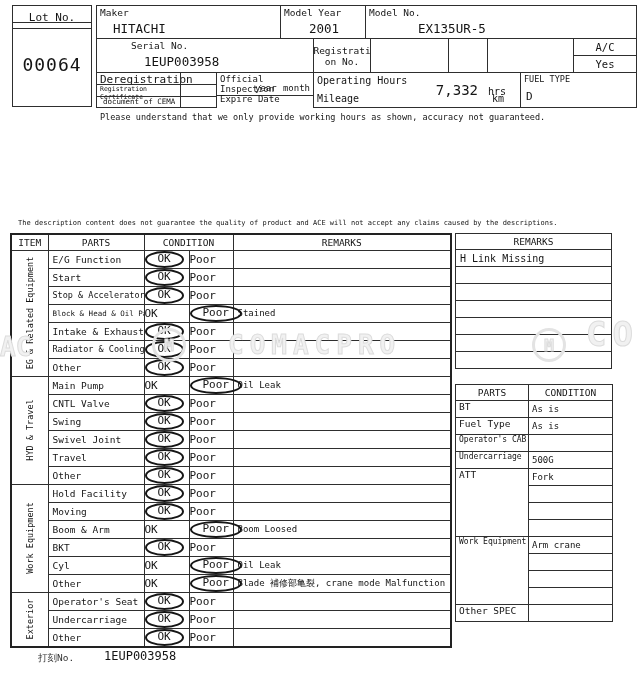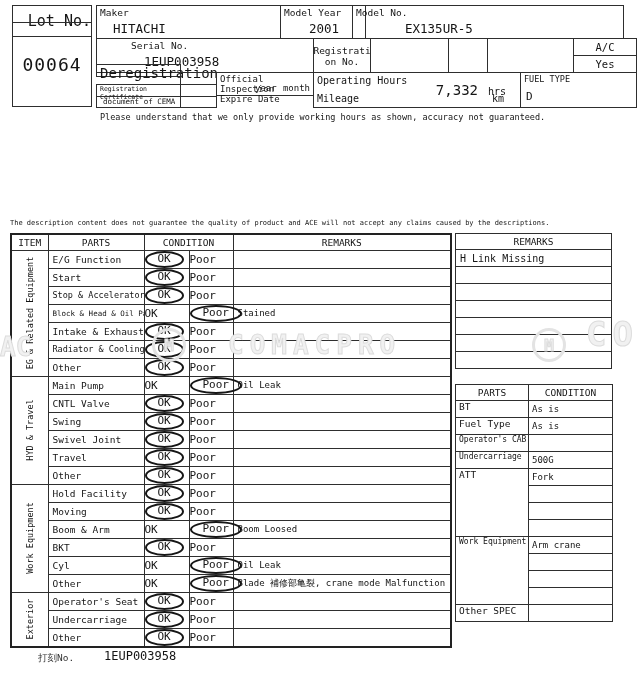--- a/index.html
+++ b/index.html
@@ -9,26 +9,26 @@
     color:#141414; overflow:hidden;
   }
   .cell { position:absolute; border:1px solid #2e2e2e; box-sizing:border-box; background:transparent; }
   .lbl { display:block; font-size:9.5px; padding:1px 0 0 3px; line-height:11px; white-space:nowrap; }
   .val { font-size:12.5px; white-space:nowrap; }
   .center { display:flex; align-items:center; justify-content:center; text-align:center; }
   .preline { white-space:pre-line; }
   .abs { position:absolute; white-space:nowrap; }
 
   
-  .lot-label { left:12px; top:5px; width:80px; height:32px; font-size:15px;justify-content:flex-end; }
+  .lot-label { left:12px; top:5px; width:80px; height:24px; font-size:11px; }
   .lot-value { left:12px; top:22px; width:80px; height:85px; font-size:18px; letter-spacing:1px; }
 
   
   .note1 { left:100px; top:112px; font-size:8.5px; }
-  .note2 { left:10px; top:219px; font-size:7px; }
+  .note2 { left:18px; top:219px; font-size:7px; }
 
   
   table { border-collapse:collapse; table-layout:fixed; position:absolute; background:transparent; }
   #main-table { left:10px; top:233px; width:440px; border:2px solid #222; }
   #remarks-table { left:455px; top:233px; width:157px; border:1.5px solid #222; }
   #spec-table { left:455px; top:384px; width:157px; border:1.5px solid #222; }
   th, td { border:1px solid #2e2e2e; padding:0; font-weight:normal; }
   thead tr { height:16px; }
   tbody tr { height:17px; }
   th { font-size:9.5px; text-align:center; }
@@ -73,21 +73,21 @@
   </div>
 
   <div class="cell" style="left:96px;top:5px;width:185px;height:34px;">
     <span class="lbl">Maker</span>
     <span class="val" style="margin-left:16px;">HITACHI</span>
   </div>
   <div class="cell" style="left:280px;top:5px;width:86px;height:34px;">
     <span class="lbl">Model Year</span>
     <span class="val" style="margin-left:28px;">2001</span>
   </div>
-  <div class="cell" style="left:352px;top:5px;width:272px;height:34px;">
+  <div class="cell" style="left:365px;top:5px;width:272px;height:34px;">
     <span class="lbl">Model No.</span>
     <span class="val" style="margin-left:52px;">EX135UR-5</span>
   </div>
 
   <div class="cell" style="left:96px;top:38px;width:218px;height:35px;padding-left:31px;">
     <span class="lbl">Serial No.</span>
     <span class="val" style="margin-left:16px;">1EUP003958</span>
   </div>
   <div class="cell center preline" style="left:313px;top:38px;width:58px;height:35px;font-size:9.5px;line-height:11px;">
     <span class="preline">Registrati
@@ -96,21 +96,21 @@
   <div class="cell" style="left:370px;top:38px;width:79px;height:35px;"></div>
   <div class="cell" style="left:448px;top:38px;width:40px;height:35px;"></div>
   <div class="cell" style="left:487px;top:38px;width:87px;height:35px;"></div>
   <div class="cell center" style="left:573px;top:38px;width:64px;height:18px;font-size:10.5px;">
     <span>A/C</span>
   </div>
   <div class="cell center" style="left:573px;top:55px;width:64px;height:18px;font-size:10.5px;">
     <span>Yes</span>
   </div>
 
-  <div class="cell" style="left:96px;top:64px;width:85px;height:13px;font-size:14px;padding-left:3px;">
+  <div class="cell" style="left:96px;top:72px;width:85px;height:13px;font-size:11px;padding-left:3px;">
     <span>Deregistration</span>
   </div>
   <div class="cell" style="left:180px;top:72px;width:37px;height:13px;"></div>
   <div class="cell" style="left:96px;top:84px;width:85px;height:13px;font-size:6.5px;padding-left:3px;">
     <span>Registration Certificate</span>
   </div>
   <div class="cell" style="left:180px;top:84px;width:37px;height:13px;"></div>
   <div class="cell" style="left:96px;top:96px;width:85px;height:12px;font-size:7.5px;padding-left:6px;">
     <span>document of CEMA</span>
   </div>

